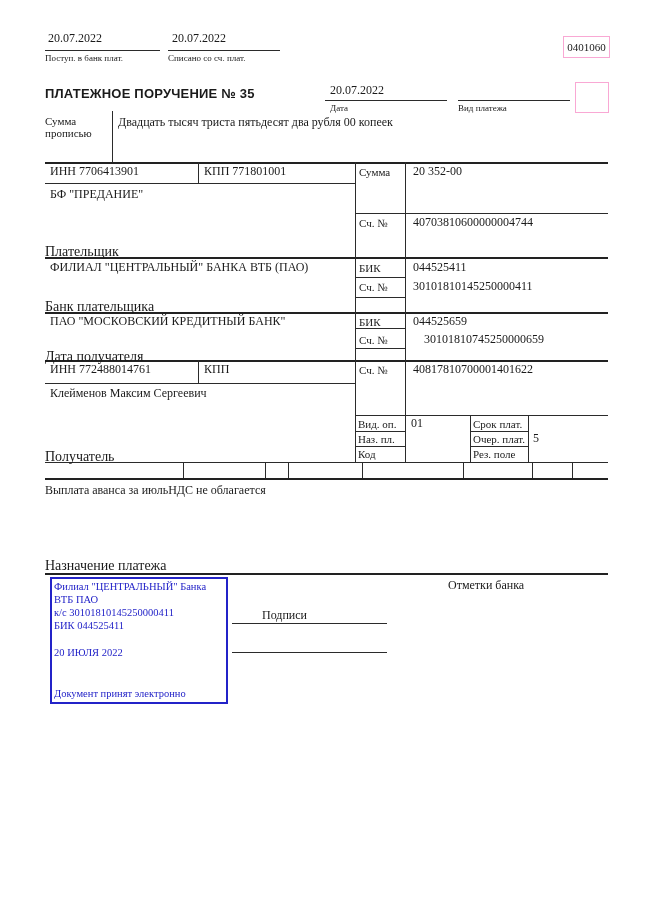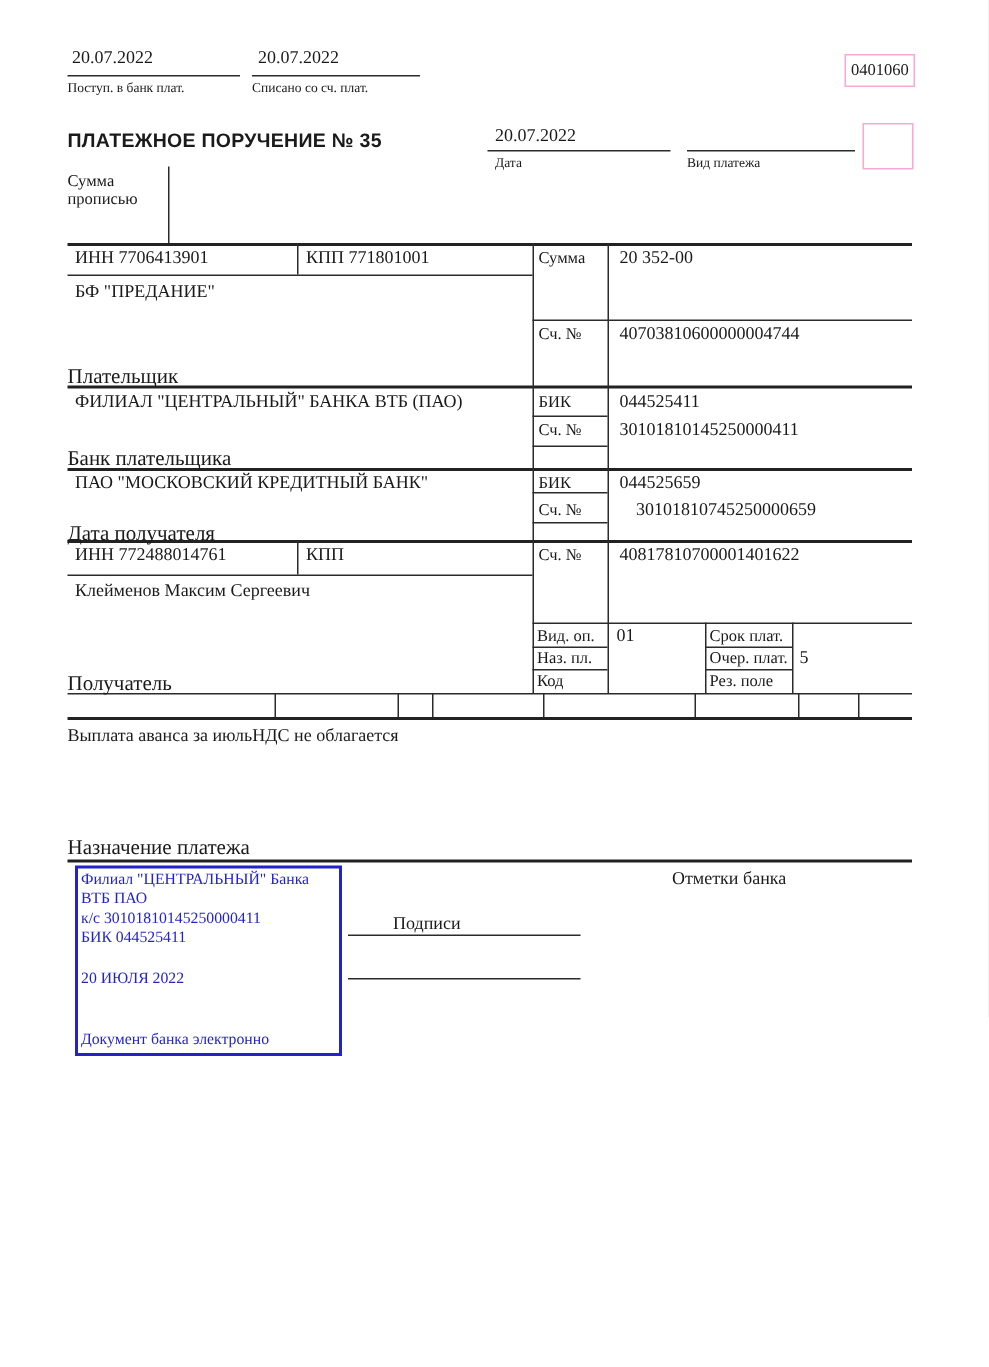--- a/index.html
+++ b/index.html
@@ -48,20 +48,21 @@
   <div class="title" style="left:45px;top:86px">ПЛАТЕЖНОЕ ПОРУЧЕНИЕ № 35</div>
   <div class="t" style="left:330px;top:84px">20.07.2022</div>
   <div class="hl" style="left:325px;top:100px;width:122px"></div>
   <div class="t9" style="left:330px;top:104px">Дата</div>
   <div class="hl" style="left:458px;top:100px;width:112px"></div>
   <div class="t9" style="left:458px;top:104px">Вид платежа</div>
   <div class="box" style="left:575px;top:82px;width:32px;height:29px"></div>
 
   <div class="t11 wrap" style="left:45px;top:115px;width:62px">Сумма прописью</div>
   <div class="vl" style="left:112px;top:111px;height:51px"></div>
+  <div class="t" style="left:118px;top:116px">Двадцать тысяч триста пятьдесят два рубля 00 копеек</div>
 
   <div class="hl2" style="left:45px;top:162px;width:563px"></div>
   <div class="hl" style="left:45px;top:183px;width:310px"></div>
   <div class="hl" style="left:355px;top:213px;width:253px"></div>
   <div class="hl2" style="left:45px;top:257px;width:563px"></div>
   <div class="hl" style="left:355px;top:277px;width:50px"></div>
   <div class="hl" style="left:355px;top:297px;width:50px"></div>
   <div class="hl2" style="left:45px;top:312px;width:563px"></div>
   <div class="hl" style="left:355px;top:328px;width:50px"></div>
   <div class="hl" style="left:355px;top:348px;width:50px"></div>
@@ -137,15 +138,15 @@
   <div class="t" style="left:448px;top:579px">Отметки банка</div>
   <div class="hl" style="left:232px;top:623px;width:155px"></div>
   <div class="hl" style="left:232px;top:652px;width:155px"></div>
 
   <div class="stamp"></div>
   <div class="stamp-text" style="left:54px;top:581px">Филиал "ЦЕНТРАЛЬНЫЙ" Банка</div>
   <div class="stamp-text" style="left:54px;top:594px">ВТБ ПАО</div>
   <div class="stamp-text" style="left:54px;top:607px">к/с 30101810145250000411</div>
   <div class="stamp-text" style="left:54px;top:620px">БИК 044525411</div>
   <div class="stamp-text" style="left:54px;top:647px">20 ИЮЛЯ 2022</div>
-  <div class="stamp-text" style="left:54px;top:688px">Документ банка электронно</div>
+  <div class="stamp-text" style="left:54px;top:688px">Документ принят электронно</div>
 
 </div>
 
 </body></html>

